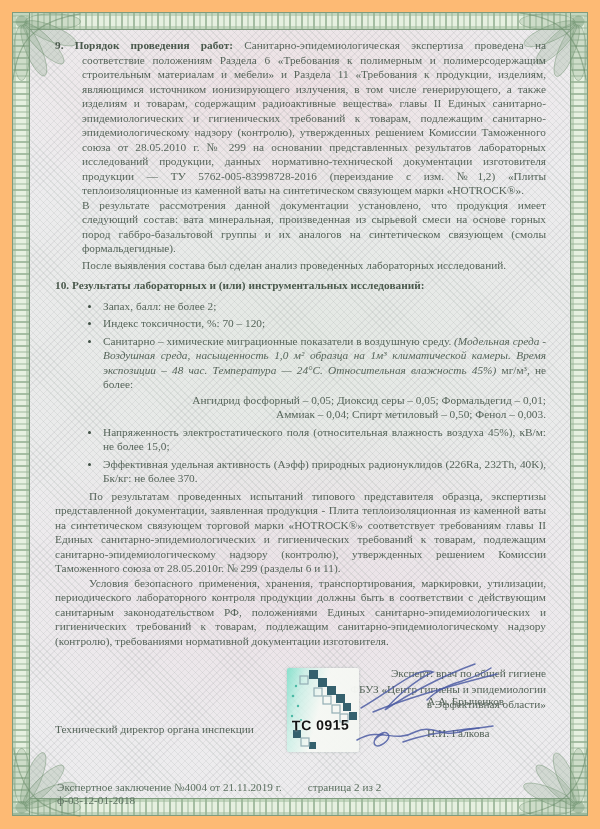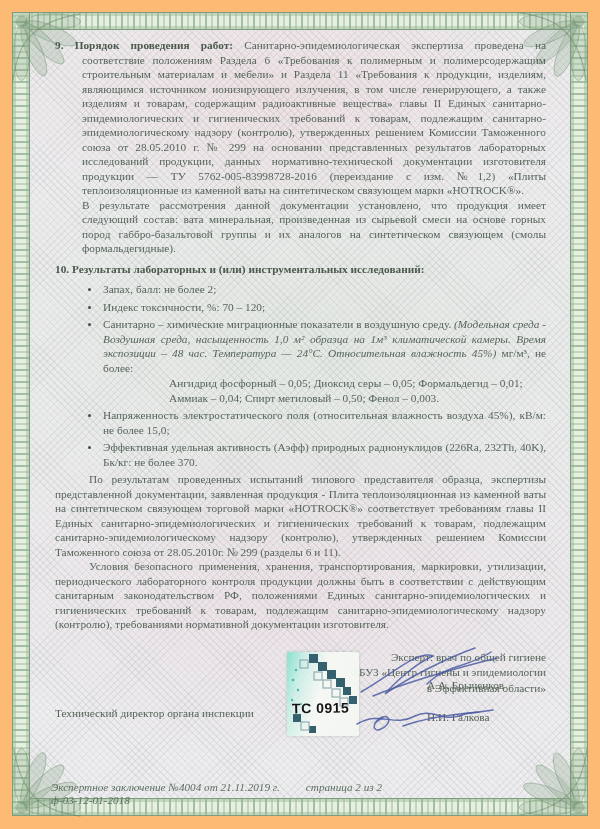--- a/index.html
+++ b/index.html
@@ -39,21 +39,21 @@
     color:#56655a;font-size:11.3px;line-height:14.5px;text-align:justify;
   }
   b,.bold{color:#4a594c;}
   .hang{padding-left:27px;text-indent:-27px;margin:0 0 2px 0;}
   .sub{margin:0 0 2px 27px;}
   .nogap{margin-bottom:0;}
   .sec10-head{margin-top:6px;margin-bottom:6px;}
   ul.results{margin:4px 0 0 0;padding:0 0 0 46px;}
   ul.results li{margin:0 0 3px 0;padding-left:2px;}
   ul.results li::marker{color:#3f4f44;font-size:10px;}
-  .chem{padding-left:66px;text-align:left;margin-top:1px;}
+  .chem{padding-left:66px;text-align:right;margin-top:1px;}
   .it{font-style:italic;}
   .concl-head{text-align:center;font-weight:bold;letter-spacing:1.5px;color:#47564a;margin:18px 0 14px 0;}
   .concl-p{margin:0;text-indent:34px;}
   
   .sign{position:relative;height:104px;margin-top:18px;text-align:right;}
   .sign-left div{line-height:15.5px;}
   .director{position:absolute;left:0;top:56px;}
   .stamp{
     position:absolute;left:232px;top:2px;width:72px;height:84px;border-radius:2px;z-index:2;
     background:linear-gradient(105deg, rgba(120,224,200,0.85) 0%, rgba(196,242,230,0.75) 20%, rgba(246,248,244,0.97) 46%, rgba(244,246,242,0.97) 100%);
@@ -66,21 +66,21 @@
     letter-spacing:0.5px;transform:rotate(-1deg);text-shadow:0 0 2px rgba(255,255,255,0.9);
   }
   .sig{position:absolute;z-index:3;}
   .sig svg path{fill:none;stroke:#4c5ca3;stroke-width:1.5;stroke-linecap:round;opacity:0.85;}
   .sig1{left:296px;top:-10px;width:160px;height:62px;}
   .sig2{left:296px;top:52px;width:160px;height:30px;}
   .name{position:absolute;left:372px;white-space:nowrap;}
   .name1{top:28px;}
   .name2{top:60px;}
   
-  .footer{position:absolute;left:51px;z-index:5;font-style:italic;color:#5c7060;font-size:11.2px;white-space:nowrap;}
+  .footer{position:absolute;left:57px;z-index:5;color:#5c7060;font-size:11.2px;white-space:nowrap;}
   .footer-1{bottom:36px;}
   .footer-2{bottom:23px;text-align:center;}
   .footer .gap{display:inline-block;width:26px;}
 </style>
 </head>
 <body>
 
 <div class="page">
   <div class="paper"></div>
 
@@ -143,20 +143,21 @@
   </div>
 
   <div class="content">
 
     <p class="hang nogap">
       <b>9.</b>
       <b>Порядок проведения работ:</b>
       <span>Санитарно-эпидемиологическая экспертиза проведена на соответствие положениям Раздела 6 «Требования к полимерным и полимерсодержащим строительным материалам и мебели» и Раздела 11 «Требования к продукции, изделиям, являющимся источником ионизирующего излучения, в том числе генерирующего, а также изделиям и товарам, содержащим радиоактивные вещества» главы II Единых санитарно-эпидемиологических и гигиенических требований к товарам, подлежащим санитарно-эпидемиологическому надзору (контролю), утвержденных решением Комиссии Таможенного союза от 28.05.2010 г. № 299 на основании представленных результатов лабораторных исследований продукции, данных нормативно-технической документации изготовителя продукции — ТУ 5762-005-83998728-2016 (переиздание с изм. №1,2) «Плиты теплоизоляционные из каменной ваты на синтетическом связующем марки «HOTROCK®».</span>
     </p>
     <div class="sub">В результате рассмотрения данной документации установлено, что продукция имеет следующий состав: вата минеральная, произведенная из сырьевой смеси на основе горных пород габбро-базальтовой группы и их аналогов на синтетическом связующем (смолы формальдегидные).</div>
+    <div class="sub">После выявления состава был сделан анализ проведенных лабораторных исследований.</div>
 
     <p class="hang sec10-head">
       <b>10.</b>
       <b>Результаты лабораторных и (или) инструментальных исследований:</b>
     </p>
 
     <ul class="results">
       <li>
         <span>Запах, балл: не более 2;</span>
       </li>

